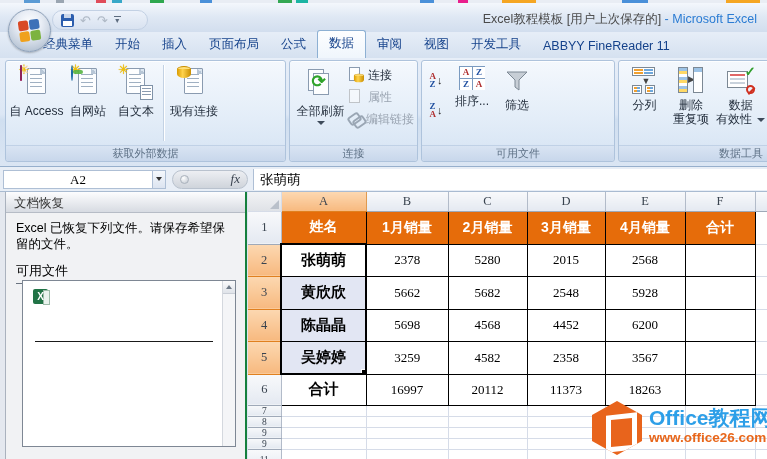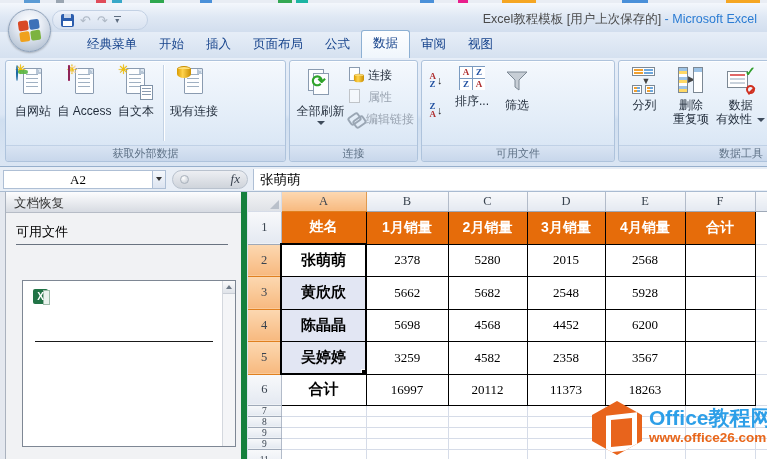--- a/index.html
+++ b/index.html
@@ -28,21 +28,21 @@
   .office-btn { position:absolute; left:8px; top:9px; width:43px; height:43px; border-radius:50%; z-index:30;
     background:radial-gradient(circle at 50% 32%,#FDFEFF 0%,#E8EDF5 35%,#C3CEDC 70%,#9FB0C5 100%);
     border:1px solid #8FA2BA; box-shadow:0 1px 2px rgba(0,0,0,.25); display:flex; align-items:center; justify-content:center; }
   .flower { width:21px; height:21px; display:grid; grid-template-columns:10px 10px; grid-template-rows:10px 10px; gap:1px; transform:rotate(-8deg); }
   .flower i { border-radius:2px; display:block; }
   .flower .p1{ background:#D94A26; } .flower .p2{ background:#3E71B8; }
   .flower .p3{ background:#F0A11C; } .flower .p4{ background:#7CB33F; }
 
   
   .tab-strip { position:absolute; left:0; top:33px; width:767px; height:25px;
-    background:linear-gradient(#E6EDF7,#D5E1F0); display:flex; align-items:flex-end; padding-left:76px; }
+    background:linear-gradient(#E6EDF7,#D5E1F0); display:flex; align-items:flex-end; padding-left:32px; }
   .tab { padding:4px 11px 5px; color:#15428B; font-size:12.5px; white-space:nowrap; cursor:default; }
   .tab.active { background:linear-gradient(#FDFEFF,#F0F6FC); border:1px solid #8DB0D3; border-bottom:none;
     border-radius:3px 3px 0 0; color:#15428B; padding-bottom:6px; }
 
   
   .ribbon { position:absolute; left:0; top:58px; width:767px; height:109px;
     background:linear-gradient(#E7EEF8,#DCE7F5 52%,#D0DFF0 57%,#DAE5F3); border-bottom:1px solid #96AFCC;
     display:flex; align-items:flex-start; padding:2px 0 0 5px; }
   .rgroup { height:102px; border:1px solid #AEC3DC; border-radius:3px; margin-right:3px; position:relative;
     background:linear-gradient(#F4F8FD,#E3EDF8 58%,#D5E3F3); box-shadow:inset 0 1px 0 rgba(255,255,255,.8); flex-shrink:0; }
@@ -124,21 +124,21 @@
   .nb-dd { width:13px; height:19px; border:1px solid #AEBFD5; border-left:none; background:linear-gradient(#F5F8FC,#DCE4F0); display:flex; align-items:center; justify-content:center; }
   .nb-dd i { width:0; height:0; border-left:3px solid transparent; border-right:3px solid transparent; border-top:4px solid #333; }
   .fx-pill { width:76px; height:19px; margin-left:6px; border-radius:10px; background:linear-gradient(#EDEFF3,#CFD4DB); border:1px solid #B9C2CE;
     display:flex; align-items:center; justify-content:space-between; padding:0 7px; }
   .fx-pill .knob { width:9px; height:9px; border-radius:50%; background:radial-gradient(circle at 35% 30%,#FFF,#BFC6CF); border:1px solid #AAB2BC; }
   .fx-lbl { font:italic 13px "Liberation Serif",serif; color:#3B4450; }
   .fcontent { flex:1; height:21px; margin-left:5px; background:#FFF; border-left:1px solid #AEBFD5; padding:2px 0 0 6px; font-size:13.5px; color:#000; }
 
   
   .pane-edge { position:absolute; left:0; top:192px; width:6px; height:267px; background:#E4E8EF; border-right:1px solid #AAB2BE; }
-  .pane { position:absolute; left:6px; top:192px; width:241px; height:267px; background:#F1F2F4; border-right:6px solid #15803d; }
+  .pane { position:absolute; left:6px; top:192px; width:241px; height:267px; background:#F1F2F4; border-right:2px solid #15803d; }
   .pane-title { height:21px; background:linear-gradient(#FDFDFE,#D7DBE2); border-bottom:1px solid #B6BCC6; color:#333;
     font-size:12.5px; padding:3px 0 0 8px; }
   .pane-msg { padding:7px 10px 0; font-size:12.5px; color:#000; line-height:16px; }
   .pane-sec { margin:10px 10px 0; font-size:13px; color:#000; border-bottom:1px solid #6A7380; padding-bottom:3px; width:212px; }
   .pane-list { position:absolute; left:16px; top:88px; width:214px; height:167px; background:#FFF; border:1px solid #7E8794; }
   .plist-scroll { position:absolute; right:0; top:0; bottom:0; width:13px; border-left:1px solid #D4D8DE; background:#F4F5F7; }
   .plist-up { height:13px; display:flex; align-items:center; justify-content:center; background:linear-gradient(#FBFBFC,#DFE3E9); border-bottom:1px solid #C9CED6; }
   .plist-up i { width:0; height:0; border-left:3px solid transparent; border-right:3px solid transparent; border-bottom:4px solid #6F7A88; }
   .pfile { display:flex; gap:6px; padding:8px 16px 0 10px; }
   .xlicon { width:15px; height:15px; background:#217346; border-radius:2px; color:#FFF; font:bold 10px/15px "Liberation Sans",sans-serif; text-align:center; flex-shrink:0; position:relative; }
@@ -221,35 +221,37 @@
 
 <div class="tab-strip">
   <div class="tab">经典菜单</div>
   <div class="tab">开始</div>
   <div class="tab">插入</div>
   <div class="tab">页面布局</div>
   <div class="tab">公式</div>
   <div class="tab active">数据</div>
   <div class="tab">审阅</div>
   <div class="tab">视图</div>
+  <div class="tab">开发工具</div>
+  <div class="tab">ABBYY FineReader 11</div>
 </div>
 
 <div class="ribbon">
 
   <div class="rgroup" style="width:281px">
     <div class="rgroup-content">
+      <div class="bigbtn" style="width:55px">
+        <div class="doc-ic"><span class="sheet"></span><span class="lines"></span><span class="star">✳</span>
+          <span class="ovl ovl-access"></span></div>
+        <span class="lbl">自 Access</span>
+      </div>
       <div class="bigbtn" style="width:48px">
         <div class="doc-ic"><span class="sheet"></span><span class="lines"></span><span class="star">✳</span>
           <span class="ovl ovl-globe"></span></div>
         <span class="lbl">自网站</span>
-      </div>
-      <div class="bigbtn" style="width:55px">
-        <div class="doc-ic"><span class="sheet"></span><span class="lines"></span><span class="star">✳</span>
-          <span class="ovl ovl-access"></span></div>
-        <span class="lbl">自 Access</span>
       </div>
       <div class="bigbtn" style="width:48px">
         <div class="doc-ic">
             <span class="sheet"></span>
             <span class="lines"></span>
             <span class="star">✳</span>
           <span class="ovl ovl-page">
               <i></i>
               <i></i>
               <i></i>
@@ -396,20 +398,21 @@
   <div class="fx-pill">
     <span class="knob"></span>
     <span class="fx-lbl">fx</span>
   </div>
   <div class="fcontent">张萌萌</div>
 </div>
 
 <div class="pane-edge"></div>
 <div class="pane">
   <div class="pane-title">文档恢复</div>
+  <div class="pane-msg">Excel 已恢复下列文件。请保存希望保留的文件。</div>
   <div class="pane-sec">可用文件</div>
   <div class="pane-list">
     <div class="pfile">
       <span class="xlicon"><span>X</span></span>
     </div>
     <div class="pfile-sep"></div>
     <div class="plist-scroll">
       <div class="plist-up">
           <i></i>
         </div>

